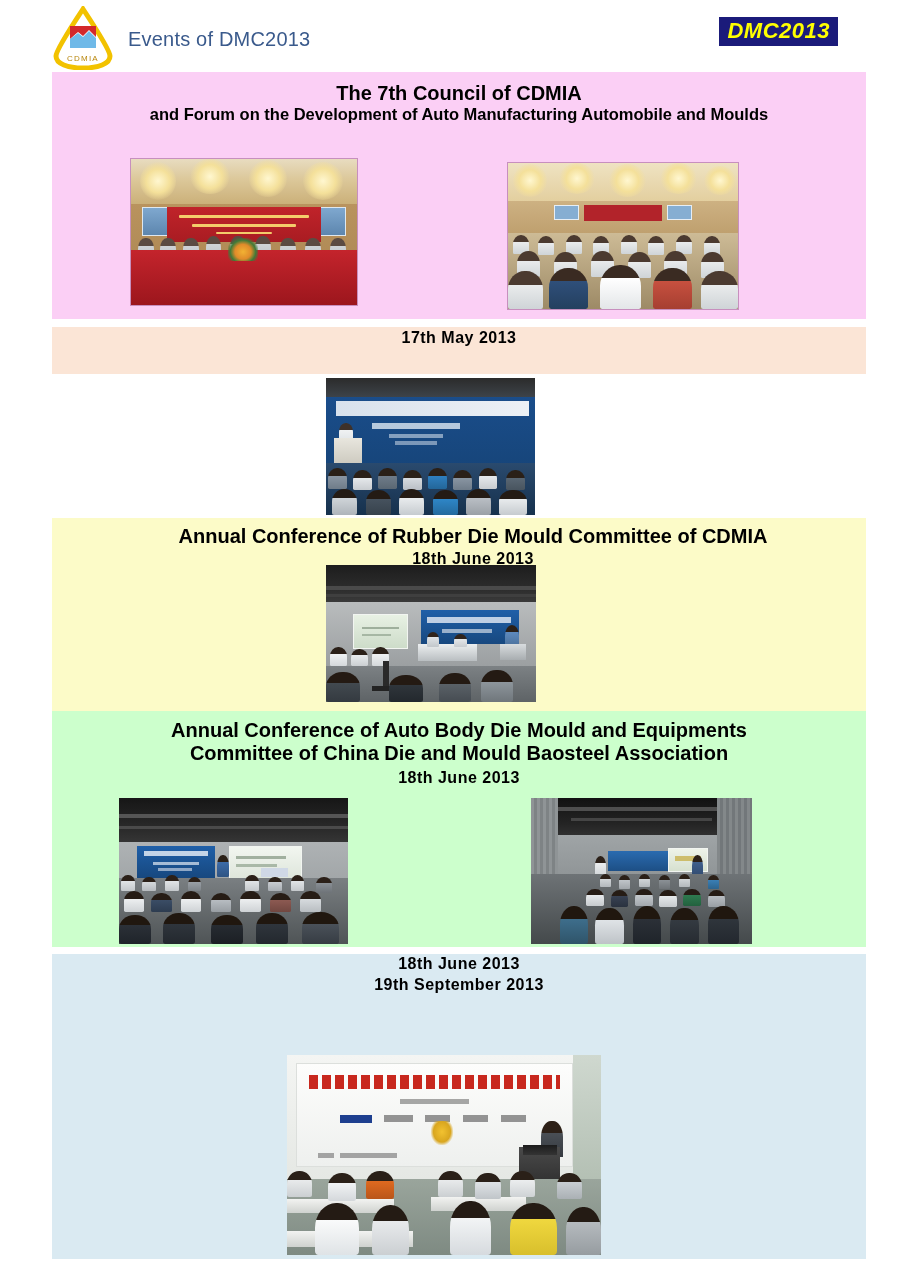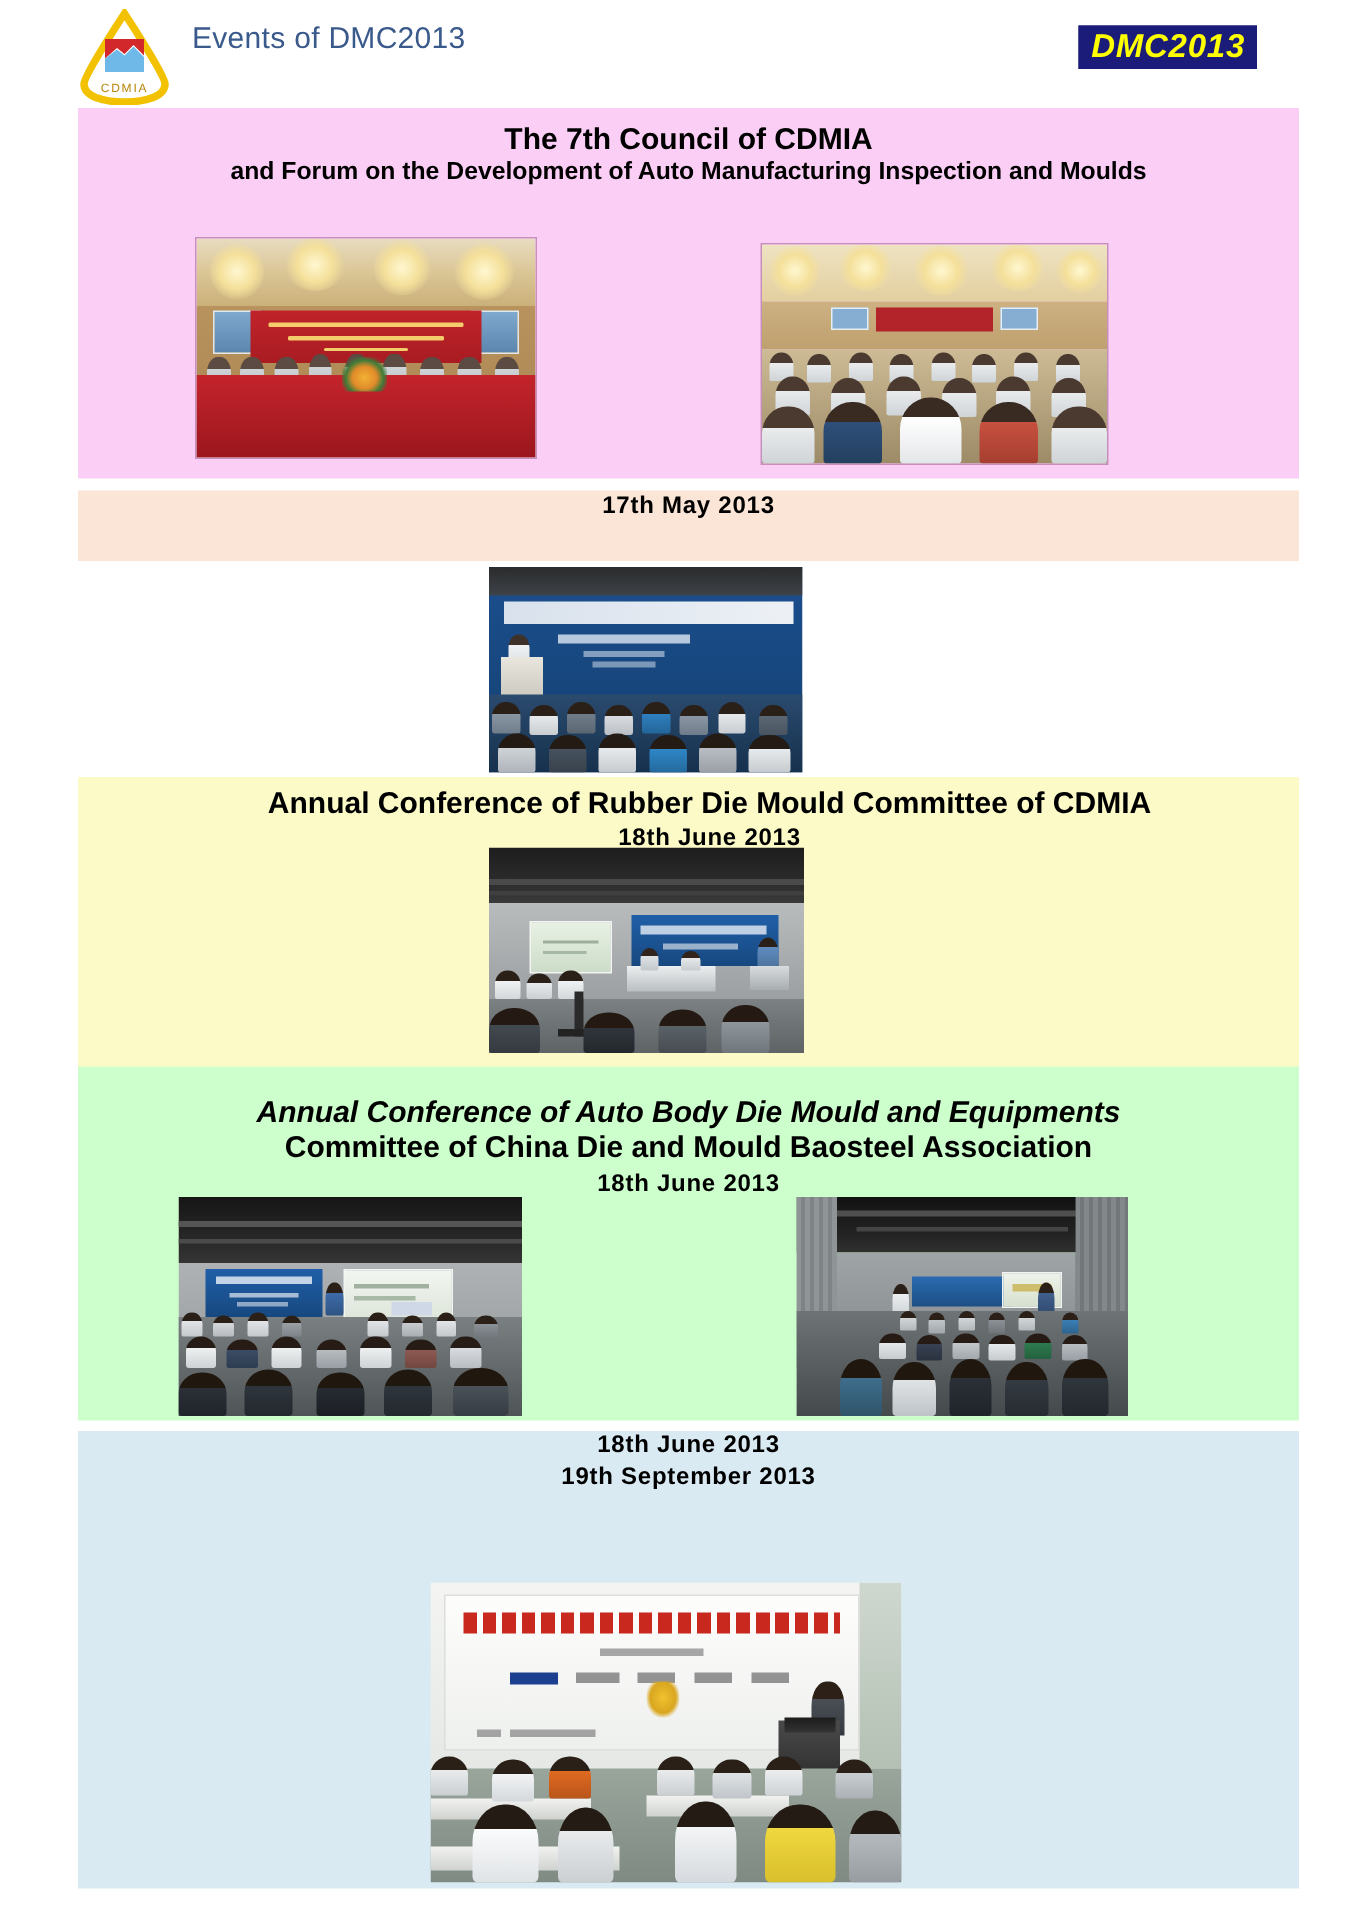--- a/index.html
+++ b/index.html
@@ -9,21 +9,21 @@
     font-family: "Liberation Sans", sans-serif;
     overflow: hidden;
   }
   .page { position: relative; width: 898px; height: 1273px; background: #fff; }
 
   
   .header { position: absolute; left: 0; top: 0; width: 898px; height: 72px; }
   .logo { position: absolute; left: 52px; top: 6px; width: 62px; height: 64px; }
   .logo svg { display: block; }
   .header-title {
-    position: absolute; left: 128px; top: 15px;
+    position: absolute; left: 128px; top: 28px;
     font-size: 20px; color: #3a5a8c; letter-spacing: .2px; white-space: nowrap;
   }
   .dmc-badge {
     position: absolute; right: 60px; top: 17px;
     background: #1b1b7a; color: #ffff00;
     font-size: 22px; font-weight: bold; font-style: italic;
     padding: 1px 7px 3px 7px; letter-spacing: .5px;
     border: 1px solid #1b1b7a;
     line-height: 1.05;
   }
@@ -151,21 +151,21 @@
       </svg>
     </div>
 
     <div class="header-title">Events of DMC2013</div>
 
     <div class="dmc-badge">DMC2013</div>
   </div>
 
   <div class="section" style="top:72px; height:247px; background:#fbcff5;">
     <div class="sec-title head-pad">The 7th Council of CDMIA</div>
-    <div class="sec-title" style="font-size:16.5px;">and Forum on the Development of Auto Manufacturing Inspection and Moulds</div>
+    <div class="sec-title" style="font-size:16.5px;">and Forum on the Development of Auto Manufacturing Automobile and Moulds</div>
 
     <div class="ph" style="left:78px; top:86px; width:228px; height:148px; border:1px solid #c78fbe;">
       <div class="scene">
         <div class="A-ceil"></div>
         <div class="A-lamp" style="left:4%;  top:2%;  width:16%; height:26%;"></div>
         <div class="A-lamp" style="left:26%; top:0%;  width:18%; height:24%;"></div>
         <div class="A-lamp" style="left:52%; top:1%;  width:17%; height:25%;"></div>
         <div class="A-lamp" style="left:76%; top:2%;  width:18%; height:26%;"></div>
         <div class="A-wall"></div>
         <div class="A-screen" style="left:5%;"></div>
@@ -300,21 +300,21 @@
              background:linear-gradient(180deg,#241a13 0%,#241a13 38%,#2f353b 38%,#23282d 100%);"></div>
         <div class="D-head" style="left:54%; top:79%; width:15%; height:21%;
              background:linear-gradient(180deg,#241a13 0%,#241a13 38%,#5a6167 38%,#464c52 100%);"></div>
         <div class="D-head" style="left:74%; top:77%; width:15%; height:23%;
              background:linear-gradient(180deg,#241a13 0%,#241a13 36%,#8e969c 36%,#6f767b 100%);"></div>
       </div>
     </div>
   </div>
 
   <div class="section" style="top:711px; height:236px; background:#ccffcc;">
-    <div class="sec-title" style="padding-top:20px;font-style:italic;">Annual Conference of Auto Body Die Mould and Equipments</div>
+    <div class="sec-title" style="padding-top:8px;">Annual Conference of Auto Body Die Mould and Equipments</div>
     <div class="sec-title">Committee of China Die and Mould Baosteel Association</div>
     <div class="sec-sub" style="margin-top:2px;">18th  June  2013</div>
 
     <div class="ph" style="left:67px; top:87px; width:229px; height:146px;">
       <div class="scene">
         <div class="D-ceil" style="height:30%; background:linear-gradient(180deg,#161616 0%,#2a2a2a 70%,#353535 100%);"></div>
         <div class="D-beam" style="left:0; top:11%; right:0; height:3%; background:#555;"></div>
         <div class="D-beam" style="left:0; top:19%; right:0; height:2%; background:#4a4a4a;"></div>
         <div class="D-wall" style="top:30%; background:linear-gradient(180deg,#aeb2b4 0%,#9a9fa1 60%,#8a8f91 100%);"></div>
         <div class="D-ban" style="left:8%; top:33%; width:34%; height:22%;"></div>

